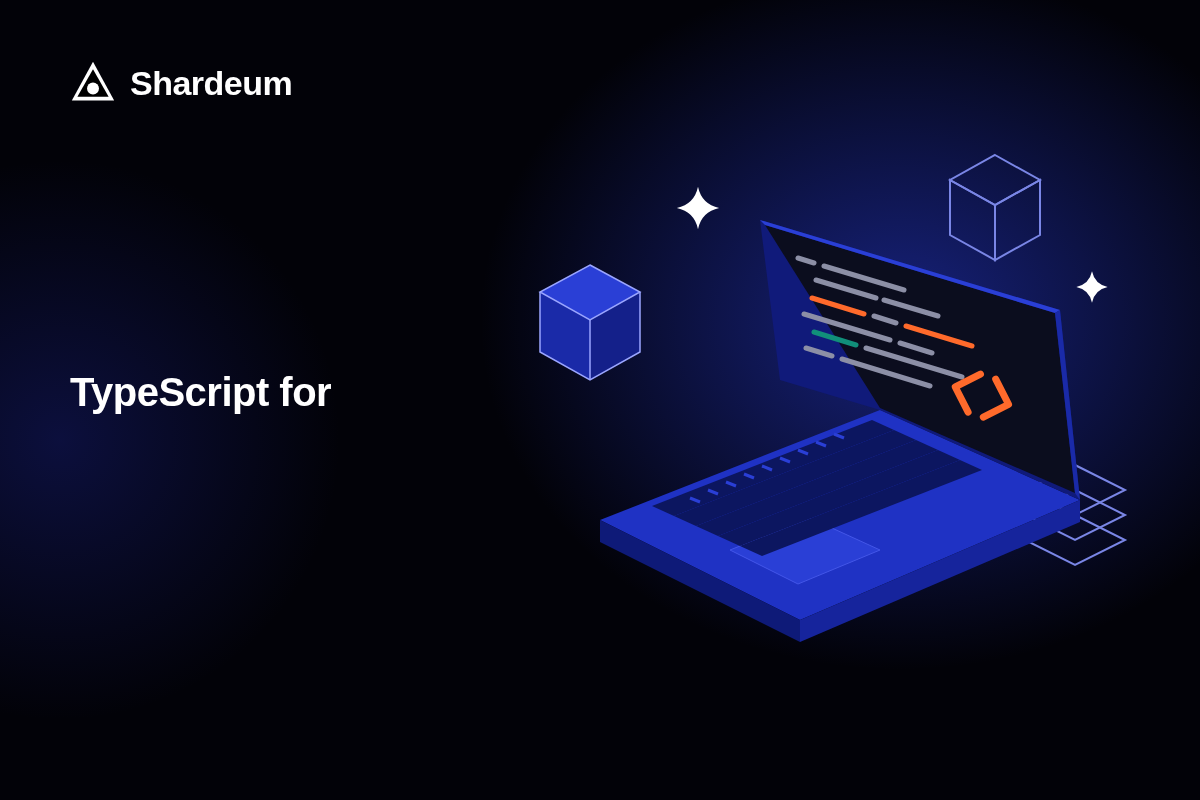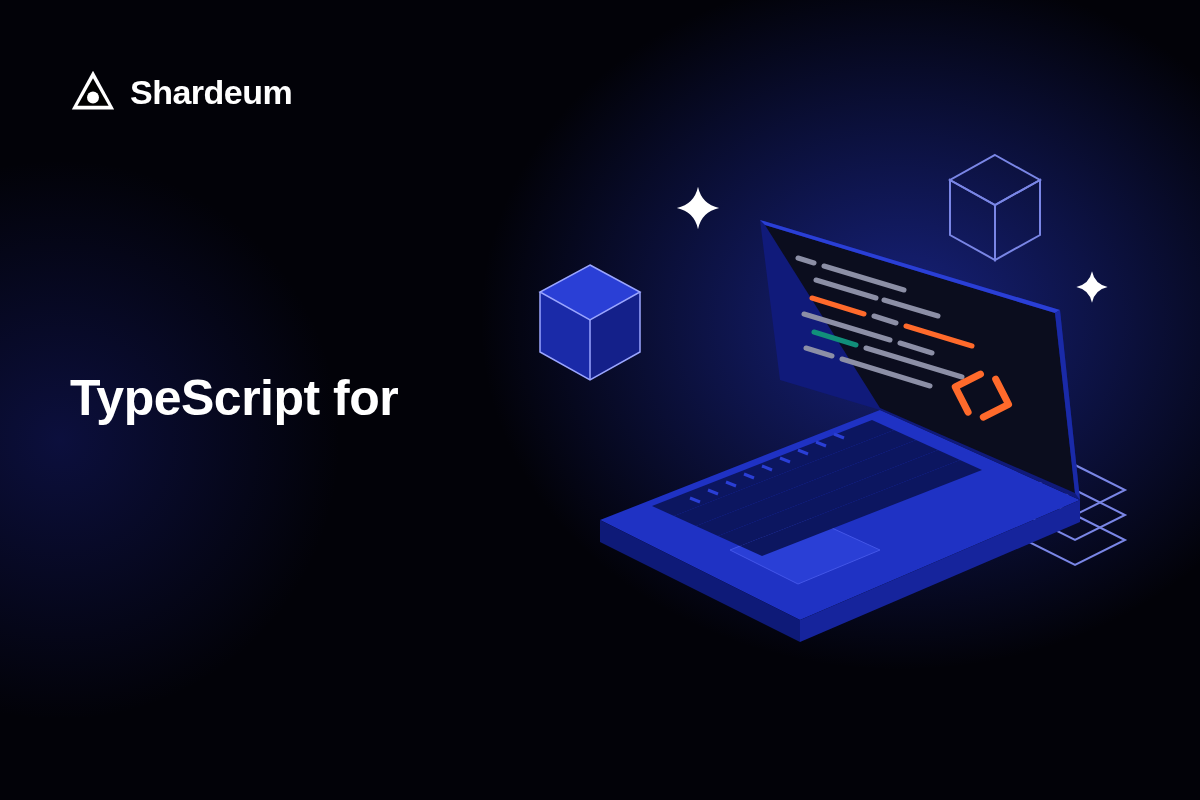--- a/index.html
+++ b/index.html
@@ -9,24 +9,24 @@
   font-family: -apple-system, BlinkMacSystemFont, "Segoe UI", Helvetica, Arial, sans-serif;
   position: relative;
 }
 .bg-glow {
   position: absolute; inset: 0;
   background:
     radial-gradient(ellipse 600px 500px at 75% 40%, rgba(40,60,220,0.55), transparent 70%),
     radial-gradient(ellipse 400px 400px at 5% 55%, rgba(30,40,160,0.35), transparent 70%),
     #020208;
 }
-.logo { position: absolute; top: 69px; left: 70px; display: flex; align-items: center; gap: 14px; }
+.logo { position: absolute; top: 60px; left: 70px; display: flex; align-items: center; gap: 14px; }
 .logo-mark { width: 46px; height: 46px; }
 .logo-text { color: #fff; font-size: 34px; font-weight: 600; letter-spacing: -0.5px; }
-.heading { position: absolute; left: 70px; top: 370px; color: #fff; font-size: 50px; font-weight: 800; line-height: 1.12; letter-spacing: -0.5px; }
+.heading { position: absolute; left: 70px; top: 370px; color: #fff; font-size: 40px; font-weight: 800; line-height: 1.12; letter-spacing: -0.5px; }
 
 .scene { position: absolute; left: 520px; top: 150px; width: 640px; height: 560px; }
 .laptop { position: absolute; left: 60px; top: 60px; width: 520px; height: 460px; }
 .cube { position: absolute; }
 .sparkle { position: absolute; fill: #fff; }
 .layers { position: absolute; }
 
 
 .cl-dim  { stroke: #8c8fa6; }
 .cl-or   { stroke: #ff6a2b; }

